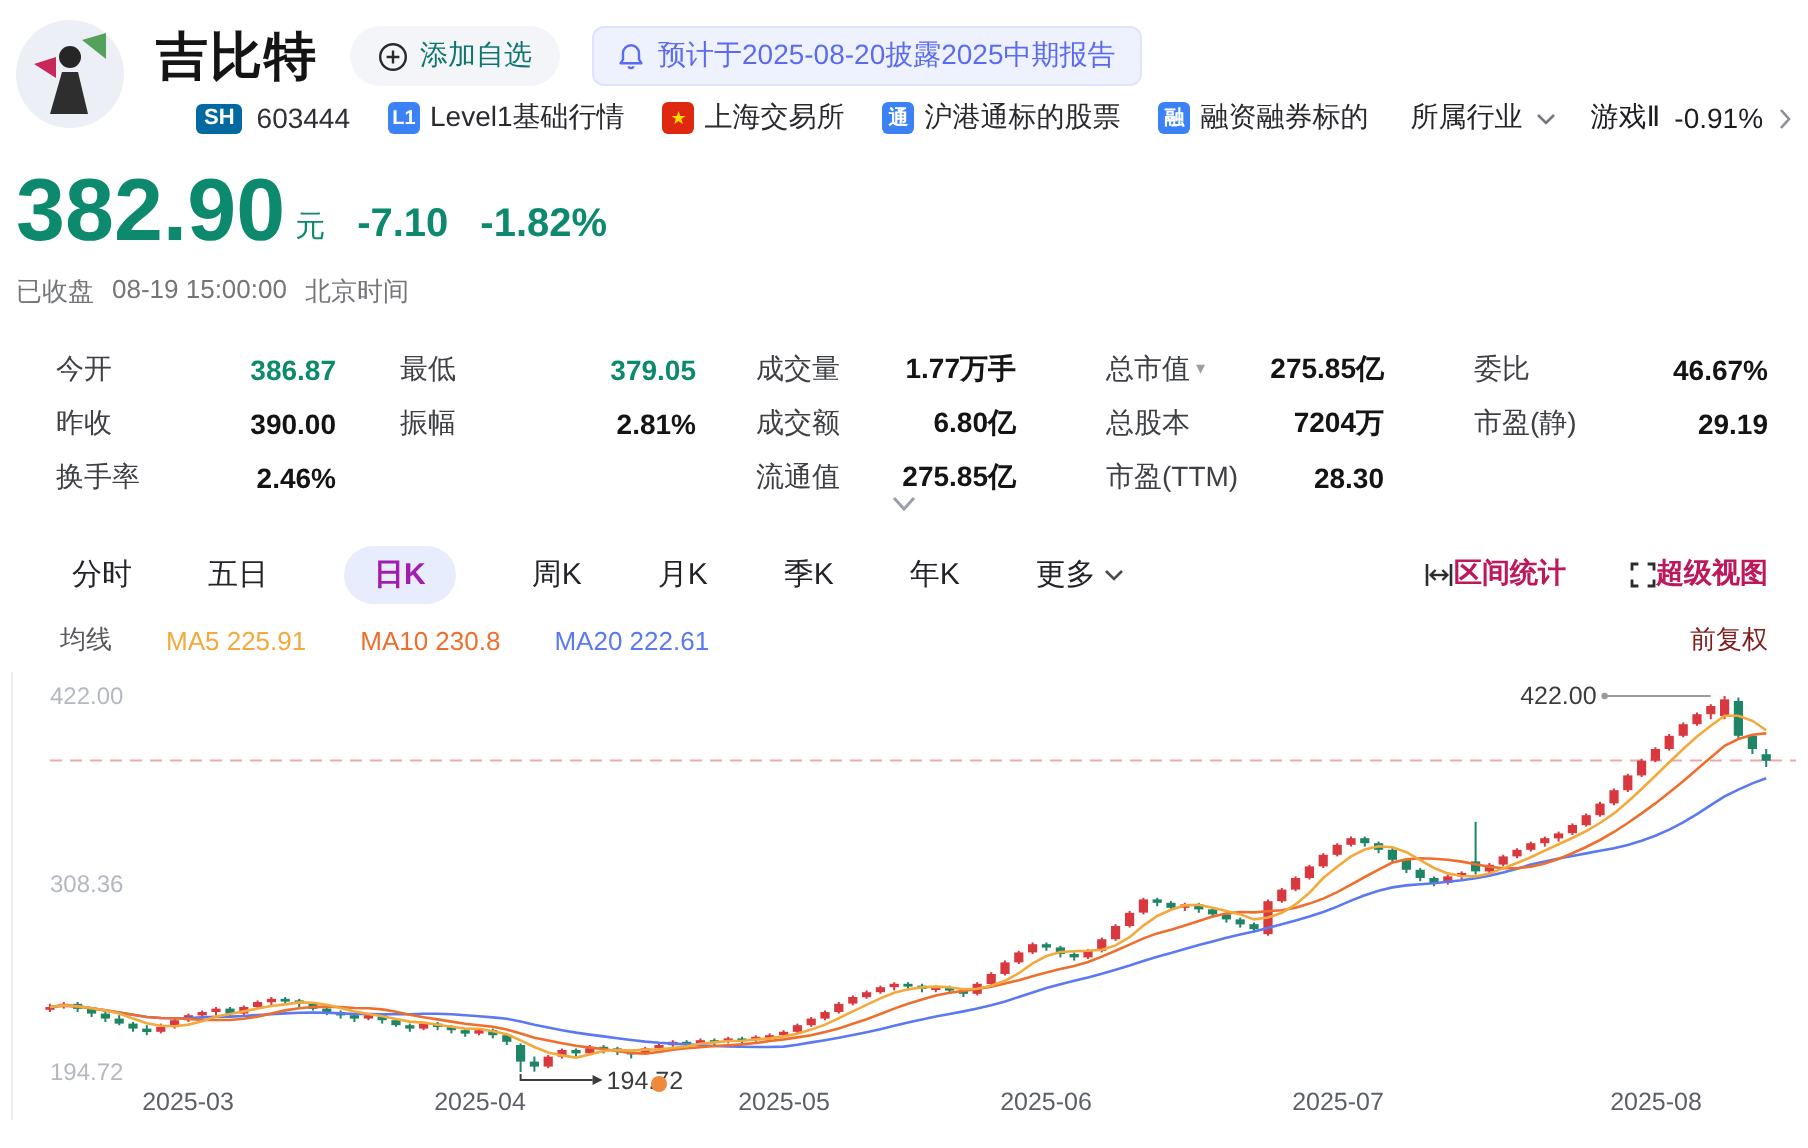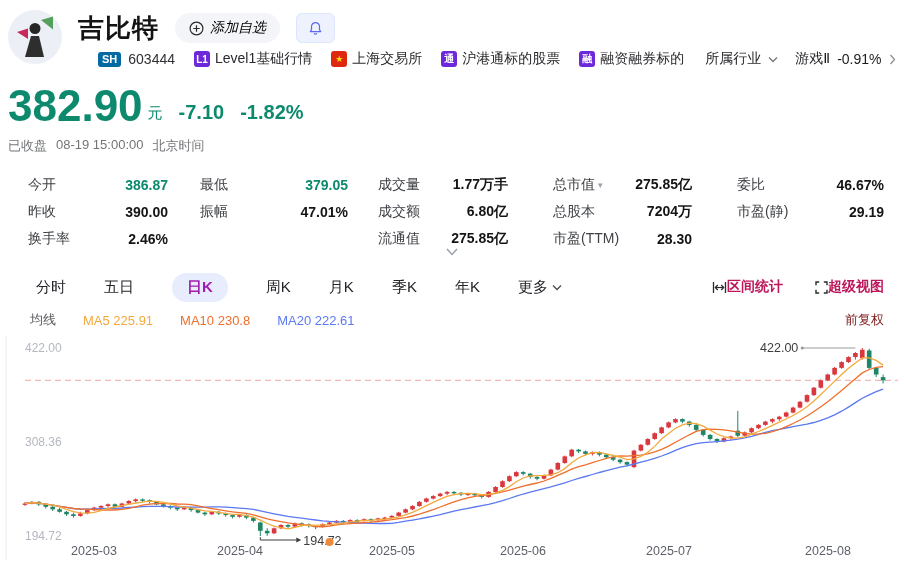--- a/index.html
+++ b/index.html
@@ -6,30 +6,30 @@
   body { background:#fff; }
   .app { position:relative; width:904px; height:574px; background:#ffffff;
          font-family:"Liberation Sans","DejaVu Sans",sans-serif; overflow:hidden; }
 
   
   .logo { position:absolute; left:8px; top:10px; width:54px; height:54px; border-radius:50%;
           background:#edeff7; display:flex; align-items:center; justify-content:center; }
   .title-row { position:absolute; left:78px; top:11px; display:flex; align-items:center; gap:16px; height:34px; }
   .stock-name { font-size:26px; font-weight:bold; color:#141414; letter-spacing:1px; }
   .add-btn { height:30px; padding:0 14px; border-radius:16px; background:#f4f5f8; display:flex;
-             align-items:center; gap:6px; font-size:14px; color:#000000; cursor:pointer;font-style:italic; }
+             align-items:center; gap:6px; font-size:14px; color:#0f766e; cursor:pointer; }
   .notice { height:30px; padding:0 12px; border-radius:6px; background:#eef2fe; border:1px solid #dde5fd;
             display:flex; align-items:center; gap:7px; font-size:14px; color:#5b6af0; cursor:pointer; }
   .badge-row { position:absolute; left:98px; top:50px; display:flex; align-items:center; font-size:14px; color:#2a2a2e; }
   .sh-chip { background:#0369a1; color:#fff; font-size:11px; font-weight:bold; padding:1px 4px 2px; border-radius:3px; }
   .code { margin-left:7px; color:#303034; }
   .tag { display:flex; align-items:center; gap:5px; margin-left:19px; }
   .chip { width:16px; height:16px; border-radius:3px; color:#fff; font-size:10px; font-weight:bold;
           display:flex; align-items:center; justify-content:center; }
-  .chip.blue { background:#6d28d9; }
+  .chip.blue { background:#3b82f6; }
   .chip.flag { background:#de2910; color:#ffde00; font-size:9px; }
   .industry { display:flex; align-items:center; gap:7px; margin-left:21px; cursor:pointer; }
   .industry .lbl { color:#26262a; }
   .industry .val { color:#1d1d21; margin-left:10px; }
 
   
   .price-row { position:absolute; left:8px; top:84px; display:flex; align-items:flex-end; color:#0d8a6e; }
   .price { font-size:44px; font-weight:bold; line-height:1; }
   .unit { font-size:15px; margin:0 0 5px 5px; }
   .chg { font-size:20px; font-weight:600; margin:0 0 4px 16px; }
@@ -83,20 +83,21 @@
         <circle cx="7.5" cy="7.5" r="6.4" fill="none" stroke="#2a2a2a" stroke-width="1.2"></circle>
         <path d="M7.5 4.3v6.4M4.3 7.5h6.4" stroke="#2a2a2a" stroke-width="1.2"></path>
       </svg>
       <span>添加自选</span>
     </span>
     <span class="notice">
       <svg width="13" height="14" viewBox="0 0 13 14">
         <path d="M6.5 1.6a4 4 0 0 0-4 4v3.1L1.3 10.6h10.4L10.5 8.7V5.6a4 4 0 0 0-4-4z" fill="none" stroke="#5b6af0" stroke-width="1.2" stroke-linejoin="round"></path>
         <path d="M5.2 12.2a1.4 1.4 0 0 0 2.6 0" fill="none" stroke="#5b6af0" stroke-width="1.2"></path>
       </svg>
+      <span>预计于2025-08-20披露2025中期报告</span>
     </span>
   </div>
 
   <div class="badge-row">
     <span class="sh-chip">SH</span>
     <span class="code">603444</span>
     <span style="display:flex;align-items:center;">
         <span class="tag">
           <span class="chip blue">L1</span>
           <span>Level1基础行情</span>
@@ -154,21 +155,21 @@
           <span class="stat-value">2.46%</span>
         </div>
       </div>
       <div class="stat-col" style="left: 200px; width: 148px;">
         <div class="stat-cell">
           <span class="stat-label">最低</span>
           <span class="stat-value green">379.05</span>
         </div>
         <div class="stat-cell">
           <span class="stat-label">振幅</span>
-          <span class="stat-value">47.01%</span>
+          <span class="stat-value">2.81%</span>
         </div>
       </div>
       <div class="stat-col" style="left: 378px; width: 130px;">
         <div class="stat-cell">
           <span class="stat-label">成交量</span>
           <span class="stat-value">1.77万手</span>
         </div>
         <div class="stat-cell">
           <span class="stat-label">成交额</span>
           <span class="stat-value">6.80亿</span>

